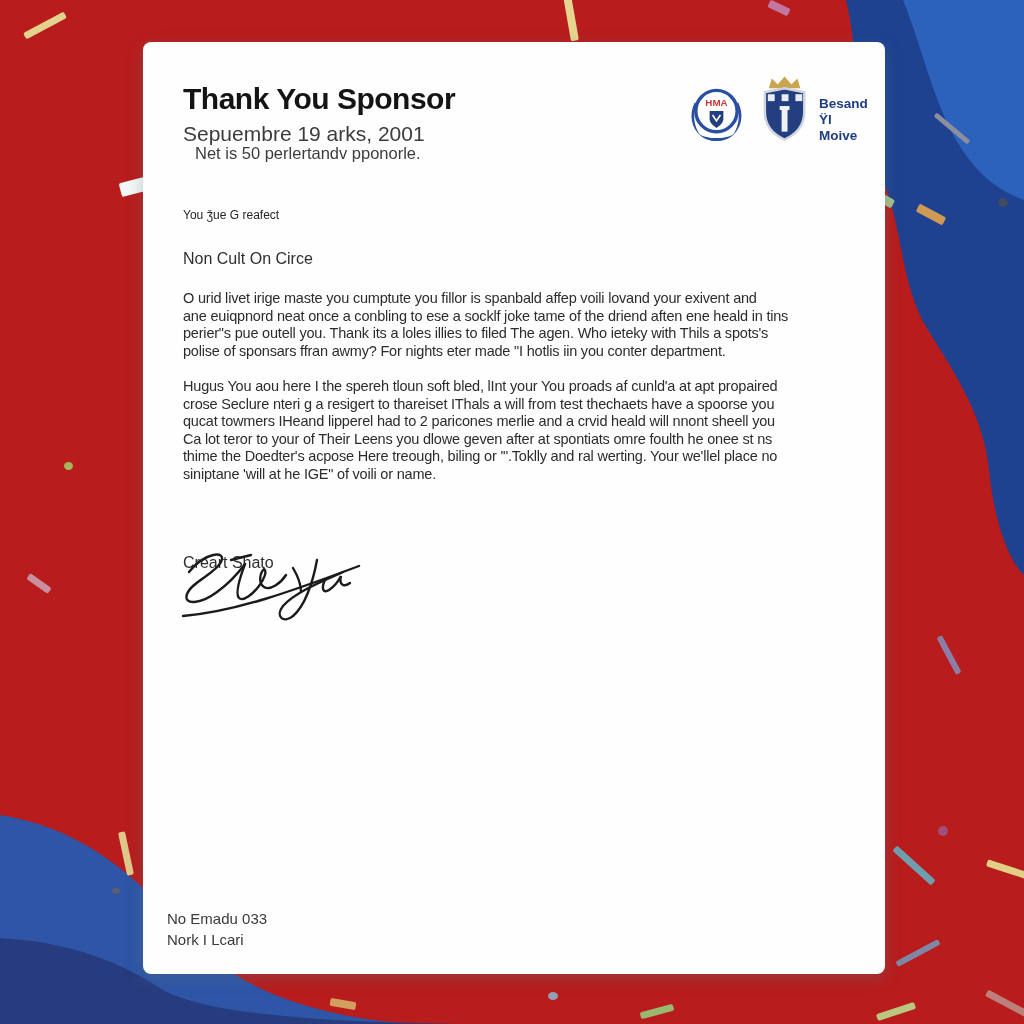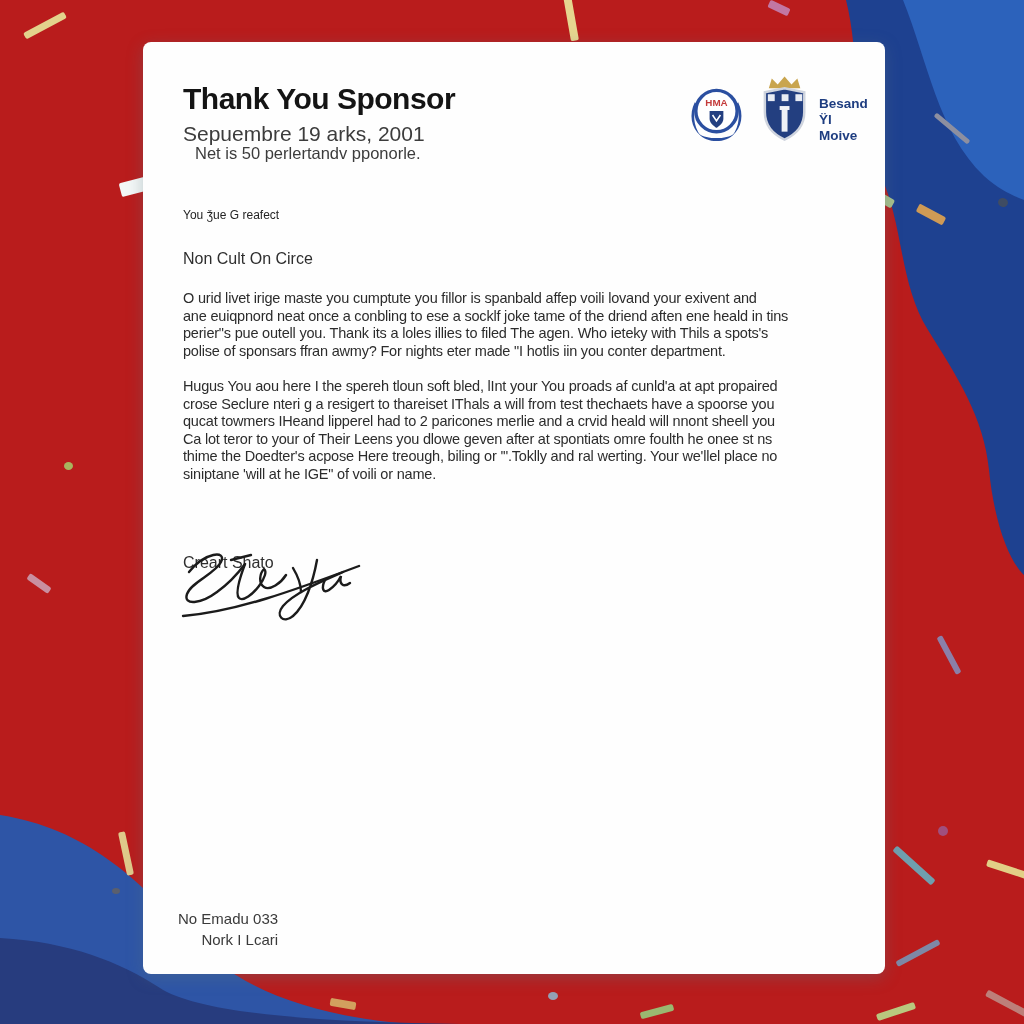--- a/index.html
+++ b/index.html
@@ -17,21 +17,21 @@
   .logos{position:absolute;left:540px;top:36px;width:190px;height:66px;display:flex;align-items:flex-end;gap:7px;}
   .brand-text{font-size:13.5px;font-weight:bold;color:#1e3d80;line-height:16px;}
   .greet1{position:absolute;left:40px;top:166px;font-size:12px;color:#242424;}
   .greet2{position:absolute;left:40px;top:208px;font-size:16px;color:#2e2e2e;}
   .para{position:absolute;left:40px;width:672px;}
   .para1{top:248px;}
   .para2{top:336px;}
   .bodyline{font-size:14.5px;line-height:17.6px;letter-spacing:-.2px;color:#2c2c2c;white-space:nowrap;}
   .closing{position:absolute;left:40px;top:480px;font-size:16px;color:#2e2e2e;margin-top:32px;}
   .signature{position:absolute;left:30px;top:502px;width:195px;height:82px;}
-  .footer{position:absolute;left:35px;top:866px;font-size:15px;color:#3a3a3a;line-height:21px;text-align:right;}
+  .footer{position:absolute;left:24px;top:866px;font-size:15px;color:#3a3a3a;line-height:21px;}
 </style>
 </head>
 <body>
 
 <div class="canvas">
 
   <svg class="bg-blobs" width="1024" height="1024" viewBox="0 0 1024 1024" aria-hidden="true">
     <path d="M846,0 L1024,0 L1024,575 C1008,560 994,520 989,470 C984,418 958,378 928,330 C898,282 904,220 878,170 C852,120 860,55 846,0 Z" fill="#1e4190"></path>
     <path d="M903,0 C928,62 938,132 984,176 C999,190 1014,196 1024,200 L1024,0 Z" fill="#2c62bb"></path>
     <path d="M0,815 C85,828 140,880 185,932 C230,984 300,1015 410,1024 L0,1024 Z" fill="#2e55a6"></path>

